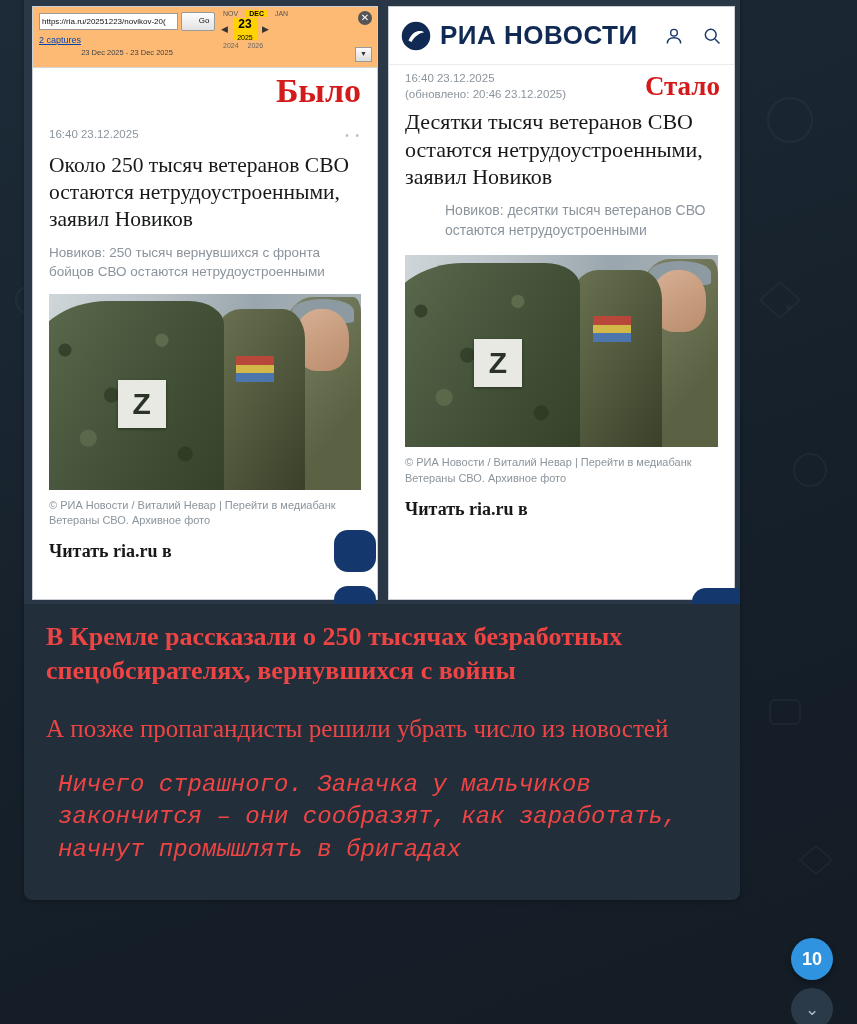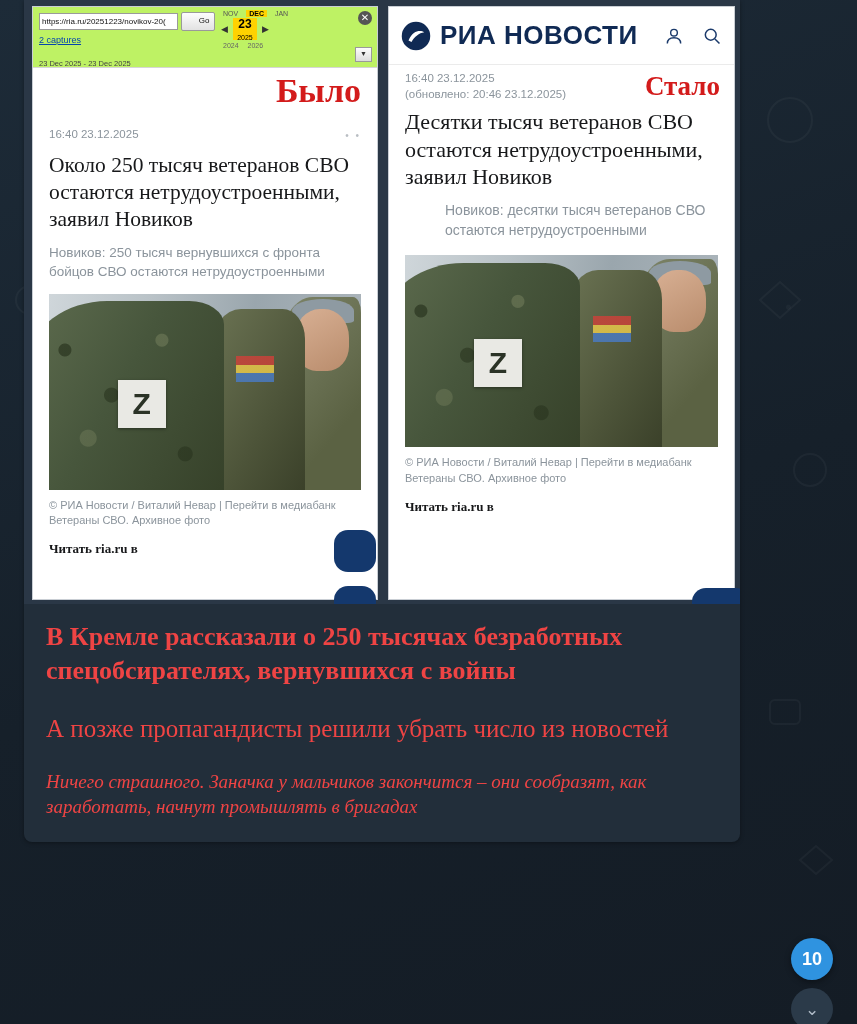--- a/index.html
+++ b/index.html
@@ -69,21 +69,21 @@
     width: 345px;
     margin-left: 10px;
     margin-top: 6px;
     border: 1px solid #c9ced4;
     height: 592px;
   }
 
   
   .wb {
     height: 60px;
-    background: #bef264;
+    background: #fdba74;
     border-bottom: 1px solid #d6d6d6;
     display: flex;
     font-size: 9px;
     color: #222;
     position: relative;
   }
   .wb-left {
     padding: 5px 6px 0 6px;
     width: 176px;
   }
@@ -116,23 +116,24 @@
     color: #111;
     padding-left: 12px;
   }
   .wb-captures {
     margin-top: 4px;
     color: #0645ad;
     text-decoration: underline;
     font-size: 9px;
   }
   .wb-range {
-    margin-top: 14px;
+    margin-top: 3px;
     font-size: 7.5px;
     color: #444;
+    text-align: center;
   }
   .wb-months {
     display: flex;
     font-size: 7px;
     color: #555;
     gap: 8px;
     padding-left: 2px;
   }
   .wb-month-sel {
     background: #ffd200;
@@ -365,21 +366,21 @@
   .credit {
     font-size: 11px;
     color: #8b949c;
     padding: 8px 16px 0 16px;
     background: #fff;
     line-height: 1.45;
   }
   .readmore {
     font-family: "Liberation Serif", serif;
     font-weight: bold;
-    font-size: 13px;
+    font-size: 18px;
     color: #17181a;
     padding: 12px 16px 10px 16px;
     background: #fff;
   }
 
   .blue-blob {
     position: absolute;
     background: #14386d;
     border-radius: 14px;
   }
@@ -399,25 +400,25 @@
     line-height: 1.3;
     margin: 0 0 24px 0;
   }
   .p2 {
     font-family: "Liberation Serif", serif;
     font-size: 25px;
     line-height: 1.32;
     margin: 0 0 24px 0;
   }
   .p3 {
-    font-family: Liberation Serif, serif;
+    font-family: Liberation Mono, monospace;
     font-style: italic;
-    font-size: 19px;
+    font-size: 24px;
     line-height: 1.36;
-    margin: 0;
+    margin: 12px;
   }
 
   
   .badge {
     position: absolute;
     right: 24px;
     bottom: 44px;
     width: 42px;
     height: 42px;
     border-radius: 50%;

